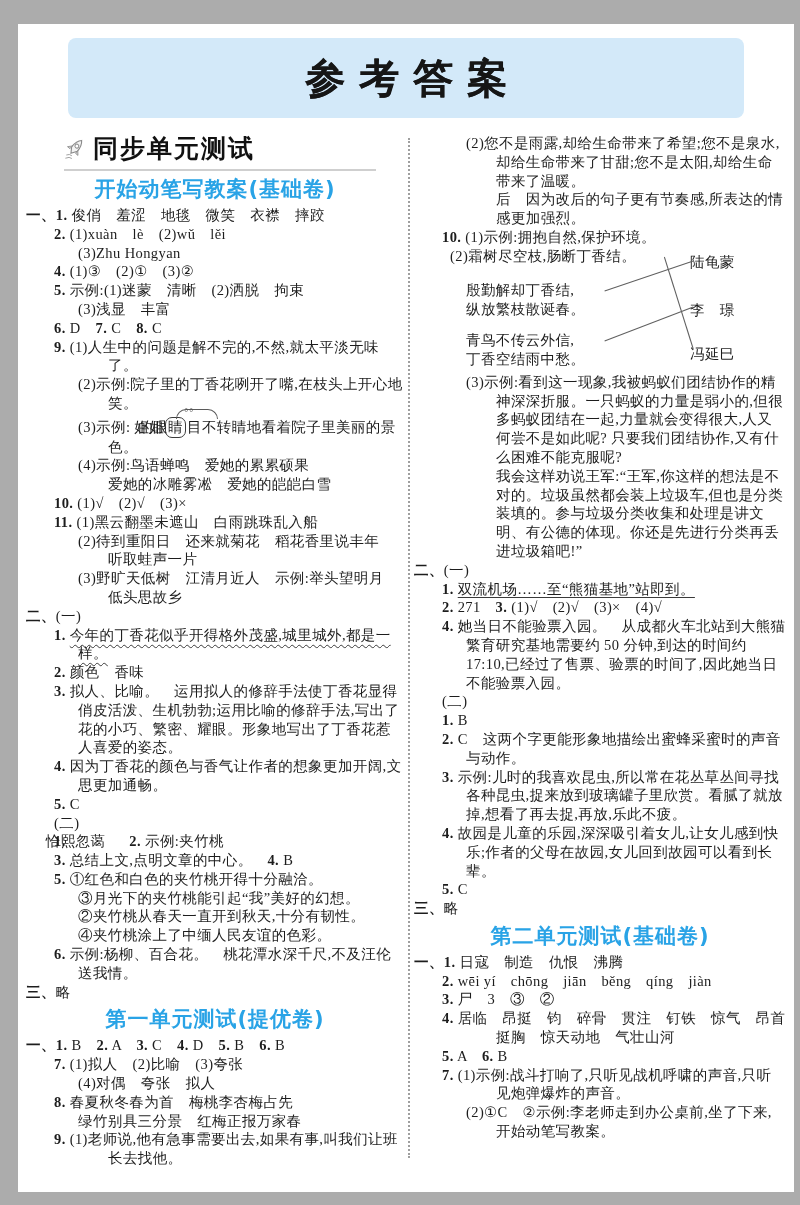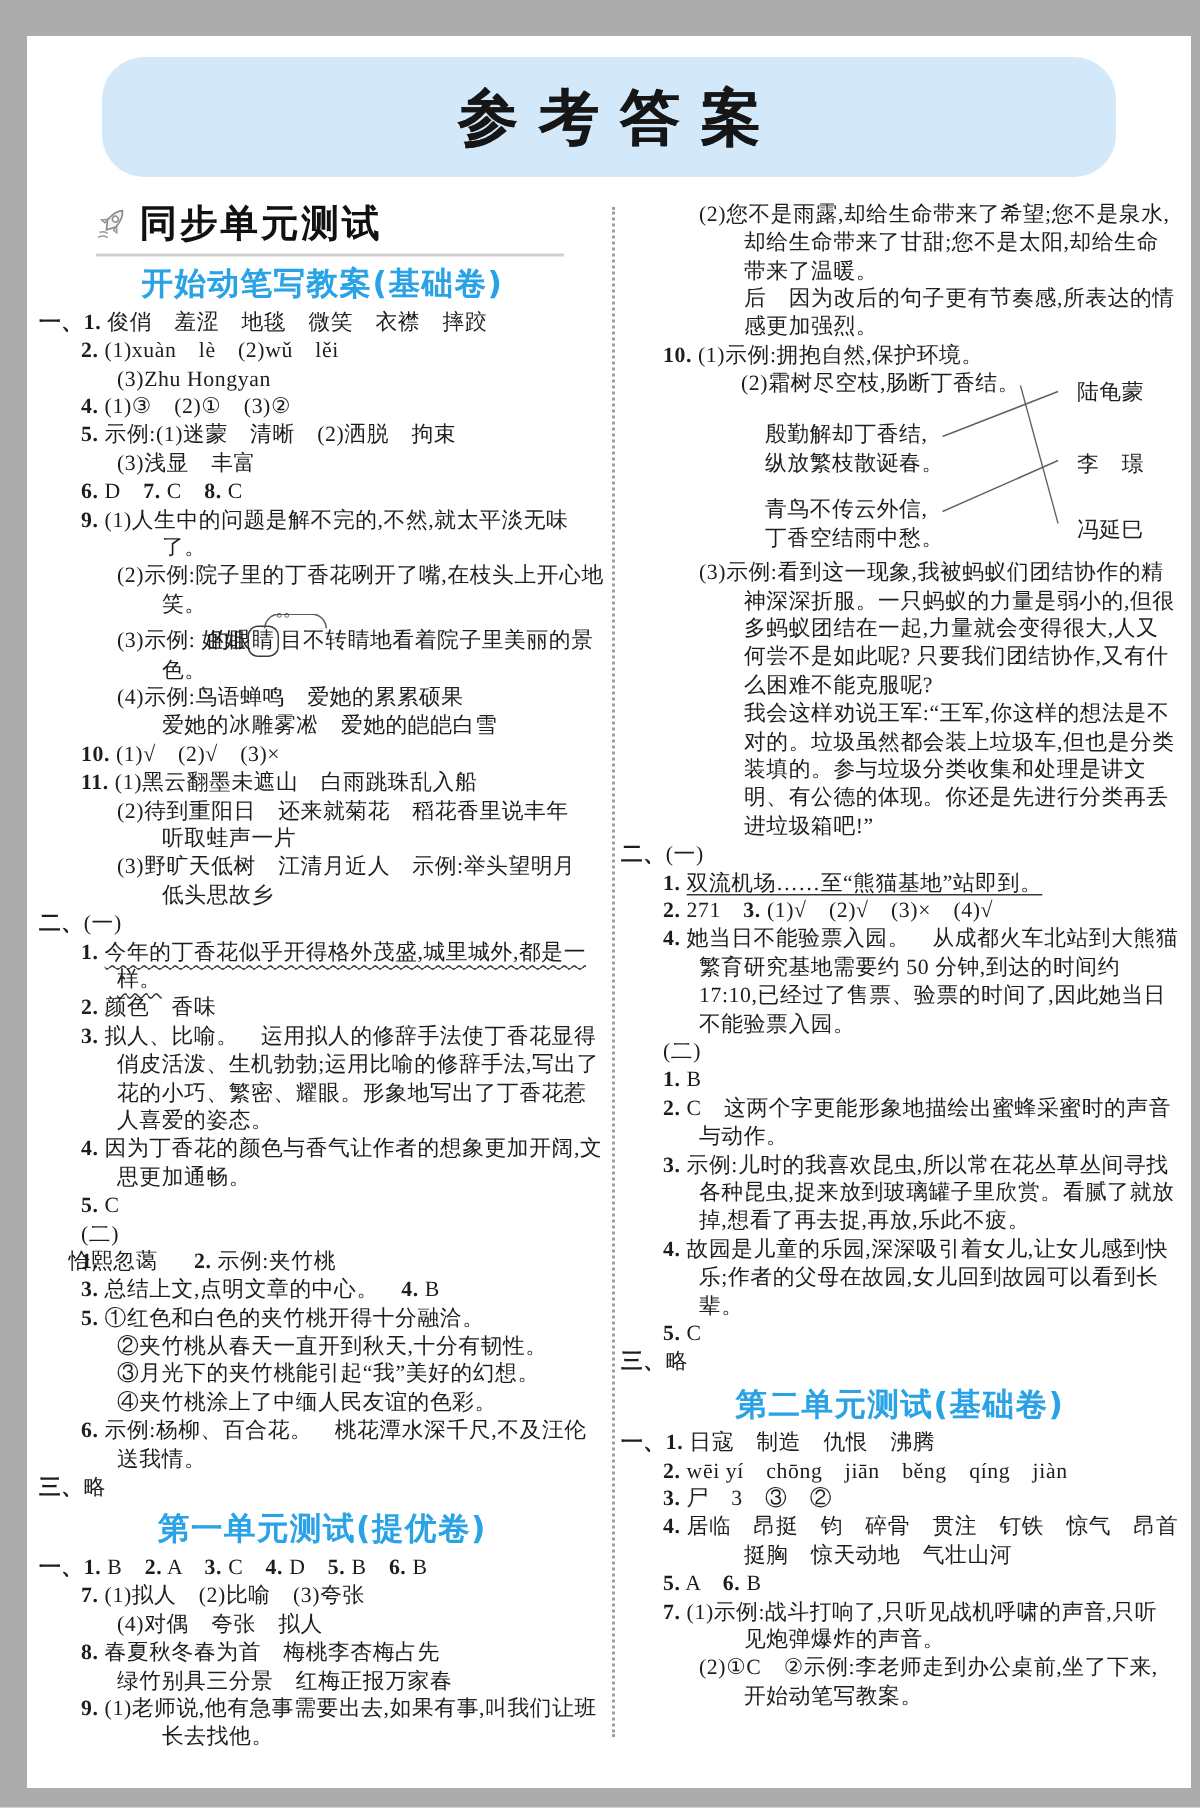--- a/index.html
+++ b/index.html
@@ -12,21 +12,21 @@
   background:var(--frame);
   font-family:"Liberation Serif","DejaVu Serif",serif;
   color:var(--ink);
 }
 .page{
   position:absolute;left:18px;top:24px;width:776px;height:1168px;
   background:#ffffff;overflow:hidden;
 }
 .banner{
   margin:14px auto 0;width:676px;height:80px;background:var(--banner-bg);
-  border-radius:28px;display:flex;align-items:center;justify-content:center;
+  border-radius:8px;display:flex;align-items:center;justify-content:center;
 }
 .banner-text{
   font-family:"DejaVu Sans","Liberation Sans",sans-serif;
   font-weight:900;font-size:40px;letter-spacing:14px;text-indent:14px;
   color:#161616;text-shadow:.6px 0 #161616;
 }
 .cols{display:flex;padding:14px 4px 0 8px}
 .col-left{width:378px}
 .divider{border-left:2px dotted #9f9f9f;margin:6px 4px 10px 4px}
 .col-right{width:372px;padding-top:2px}
@@ -77,28 +77,28 @@
 }
 .editbox::before{
   content:"";position:absolute;top:-9px;left:10px;width:40px;height:9px;
   border:1.2px solid #5a5a5a;border-bottom:none;border-radius:10px 10px 0 0;
 }
 .editbox::after{
   content:"°°";position:absolute;top:-14px;left:48px;font-size:10px;
   letter-spacing:1px;color:#555;
 }
 .match{
-  position:relative;height:124px;margin-left:80px;margin-bottom:2px;
+  position:relative;height:124px;margin-left:36px;margin-bottom:2px;
   font-size:14.5px;line-height:18.8px;letter-spacing:.4px;
 }
 .m-intro{position:absolute;left:0;top:0}
 .m-poem{position:absolute;left:16px}
 .m-poem0{top:34px}
 .m-poem1{top:84px}
-.m-name{position:absolute;left:224px}
+.m-name{position:absolute;left:240px}
 .m-name0{top:6px}
 .m-name1{top:54px}
 .m-name2{top:98px}
 .m-svg{position:absolute;left:0;top:0;width:100%;height:100%}
 .m-svg line{stroke:#606060;stroke-width:1}
 </style>
 </head>
 <body>
 
 <div class="page">
@@ -146,22 +146,22 @@
           <div class="ln s0"><span class="bseg">二、</span><span>(一)</span></div>
           <div class="ln n1"><span class="bseg">1.</span><span> </span><span class="wavy">今年的丁香花似乎开得格外茂盛,城里城外,都是一样。</span></div>
           <div class="ln n1"><span class="bseg">2.</span><span> 颜色　香味</span></div>
           <div class="ln n1"><span class="bseg">3.</span><span> 拟人、比喻。　运用拟人的修辞手法使丁香花显得俏皮活泼、生机勃勃;运用比喻的修辞手法,写出了花的小巧、繁密、耀眼。形象地写出了丁香花惹人喜爱的姿态。</span></div>
           <div class="ln n1"><span class="bseg">4.</span><span> 因为丁香花的颜色与香气让作者的想象更加开阔,文思更加通畅。</span></div>
           <div class="ln n1"><span class="bseg">5.</span><span> C</span></div>
           <div class="ln n0"><span>(二)</span></div>
           <div class="ln n1"><span class="bseg">1.</span><span> </span><span class="crossed">恰</span><span>　</span><span class="crossed">熙</span><span>　</span><span class="crossed">忽</span><span>　</span><span class="crossed">蔼</span><span>　</span><span class="bseg">2.</span><span> 示例:夹竹桃</span></div>
           <div class="ln n1"><span class="bseg">3.</span><span> 总结上文,点明文章的中心。　</span><span class="bseg">4.</span><span> B</span></div>
           <div class="ln n1"><span class="bseg">5.</span><span> ①红色和白色的夹竹桃开得十分融洽。</span></div>
+          <div class="ln c1"><span>③月光下的夹竹桃能引起“我”美好的幻想。</span></div>
           <div class="ln c1"><span>②夹竹桃从春天一直开到秋天,十分有韧性。</span></div>
-          <div class="ln c1"><span>③月光下的夹竹桃能引起“我”美好的幻想。</span></div>
           <div class="ln c1"><span>④夹竹桃涂上了中缅人民友谊的色彩。</span></div>
           <div class="ln n1"><span class="bseg">6.</span><span> 示例:杨柳、百合花。　桃花潭水深千尺,不及汪伦送我情。</span></div>
           <div class="ln s0"><span class="bseg">三、</span><span>略</span></div>
           <div class="blue-heading">第一单元测试(提优卷)</div>
           <div class="ln s0h"><span class="bseg">一、</span><span class="bseg">1.</span><span> B　</span><span class="bseg">2.</span><span> A　</span><span class="bseg">3.</span><span> C　</span><span class="bseg">4.</span><span> D　</span><span class="bseg">5.</span><span> B　</span><span class="bseg">6.</span><span> B</span></div>
           <div class="ln n1"><span class="bseg">7.</span><span> (1)拟人　(2)比喻　(3)夸张</span></div>
           <div class="ln c1"><span>(4)对偶　夸张　拟人</span></div>
           <div class="ln n1"><span class="bseg">8.</span><span> 春夏秋冬春为首　梅桃李杏梅占先</span></div>
           <div class="ln c1"><span>绿竹别具三分景　红梅正报万家春</span></div>
           <div class="ln n1d"><span class="bseg">9.</span><span> (1)老师说,他有急事需要出去,如果有事,叫我们让班长去找他。</span></div>

